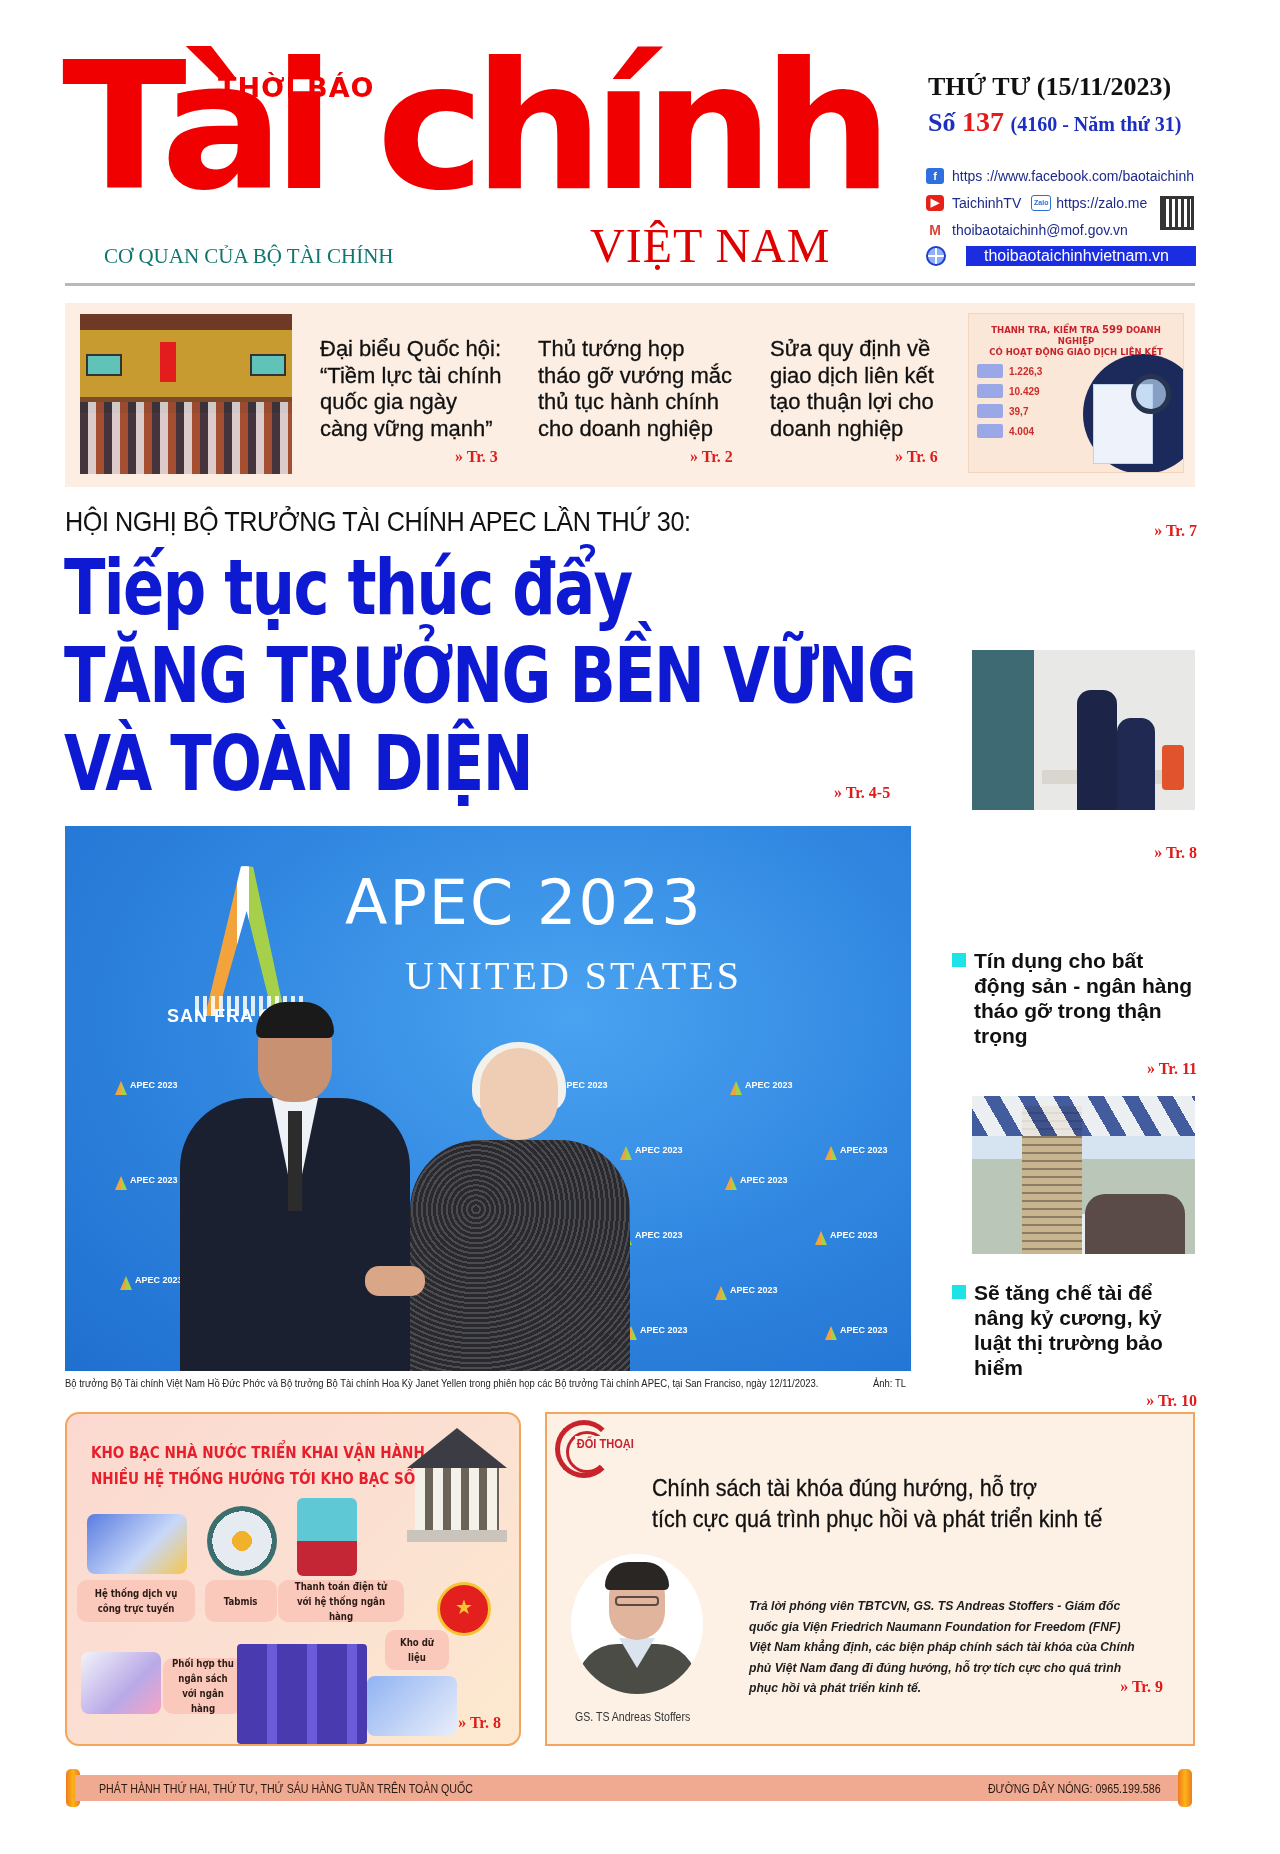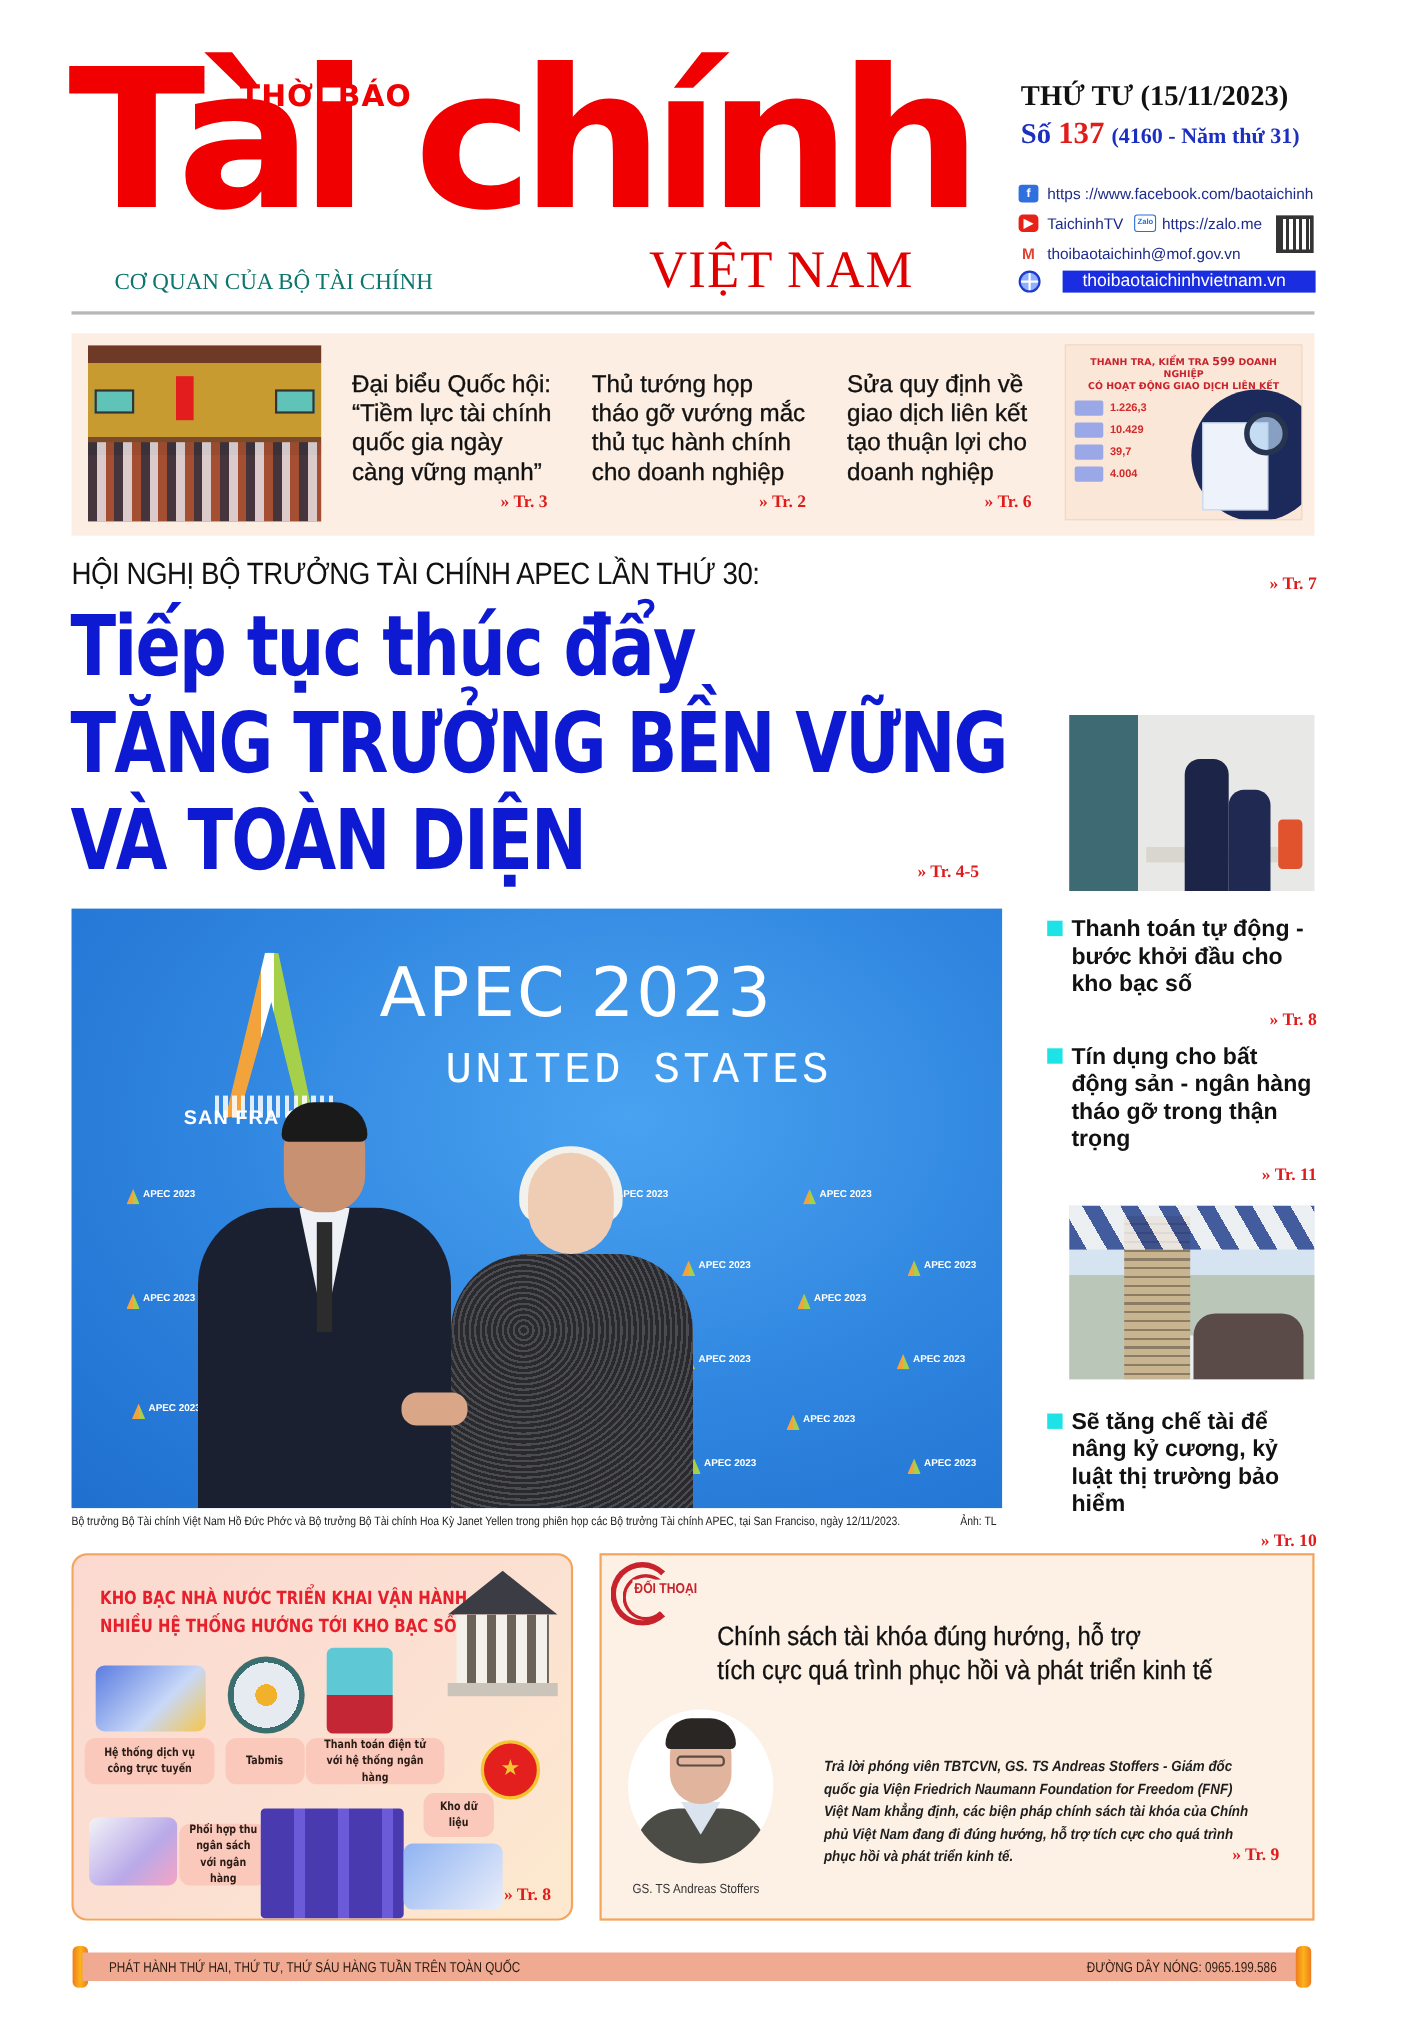--- a/index.html
+++ b/index.html
@@ -83,21 +83,21 @@
 
   
   .main-photo { left: 65px; top: 826px; width: 846px; height: 545px; background:
       radial-gradient(ellipse at 60% 35%, #4aa3f1 0%, #2e84de 55%, #1f6fcf 100%); overflow: hidden; }
   .apec-logo { position: absolute; left: 110px; top: 40px; width: 140px; height: 160px; }
   .apec-logo .arc1 { position: absolute; left: 30px; top: 0; width: 80px; height: 150px; border-radius: 40px 40px 0 0; background: linear-gradient(90deg, #f2a33b 0 40%, #ffffff 40% 55%, #a7d04a 55% 100%); clip-path: polygon(45% 0, 60% 0, 100% 100%, 85% 100%, 52% 30%, 15% 100%, 0 100%); }
   .apec-logo .skyline { position: absolute; left: 20px; top: 130px; width: 110px; height: 20px; background:
       repeating-linear-gradient(90deg, #fff 0 4px, transparent 4px 8px); opacity: .85; }
   .apec-sf { position: absolute; left: 102px; top: 180px; font-size: 18px; font-weight: 700; color: #fff; letter-spacing: 1px; }
   .apec-big { position: absolute; left: 280px; top: 40px; font-family: "DejaVu Sans", sans-serif; font-size: 62px; font-weight: 400; color: #fff; letter-spacing: 2px; }
-  .apec-sub { position: absolute; left: 340px; top: 126px; font-family: Liberation Mono, monospace; font-size: 40px; color: #fff; letter-spacing: 3px; }
+  .apec-sub { position: absolute; left: 340px; top: 126px; font-family: Liberation Serif, serif; font-size: 40px; color: #fff; letter-spacing: 3px; }
   .mini-logo { position: absolute; color: #fff; font-size: 9px; font-weight: 700; line-height: 9px; }
   .mini-logo::before { content: ""; display: block; width: 12px; height: 14px; float: left; margin-right: 3px; background: linear-gradient(90deg, #f2a33b 50%, #a7d04a 50%); clip-path: polygon(50% 0, 100% 100%, 0 100%); }
   .person-left { position: absolute; left: 115px; top: 180px; width: 230px; height: 365px; }
   .person-left .head { position: absolute; left: 78px; top: 0; width: 74px; height: 96px; border-radius: 38px 38px 34px 34px; background: #c89272; }
   .person-left .hair { position: absolute; left: 76px; top: -4px; width: 78px; height: 36px; border-radius: 38px 38px 8px 8px; background: #1a1a1a; }
   .person-left .suit { position: absolute; left: 0; top: 92px; width: 230px; height: 273px; background: #1b2030; border-radius: 70px 70px 0 0; }
   .person-left .shirt { position: absolute; left: 92px; top: 92px; width: 46px; height: 110px; background: #eef1f5; clip-path: polygon(0 0, 100% 0, 50% 100%); }
   .person-left .tie { position: absolute; left: 108px; top: 105px; width: 14px; height: 100px; background: #2c2c2c; }
   .person-right { position: absolute; left: 345px; top: 222px; width: 220px; height: 323px; }
   .person-right .head { position: absolute; left: 70px; top: 0; width: 78px; height: 92px; border-radius: 40px; background: #efcdb4; }
@@ -304,21 +304,20 @@
   <div class="side-tr tr">» Tr. 7</div>
 </div>
 <div class="side-photo customs-photo">
   <div class="desk"></div>
   <div class="officer"></div>
   <div class="officer2"></div>
   <div class="chair"></div>
 </div>
 
 <div class="side-item" style="top:832px;">
-  <div class="side-title">Thanh toán tự động - bước khởi đầu cho kho bạc số</div>
   <div class="side-tr tr">» Tr. 8</div>
 </div>
 
 <div class="side-item" style="top:948px;">
   <div class="side-title">Tín dụng cho bất động sản - ngân hàng tháo gỡ trong thận trọng</div>
   <div class="side-tr tr">» Tr. 11</div>
 </div>
 <div class="side-photo estate-photo">
   <div class="tower"></div>
   <div class="tent"></div>

